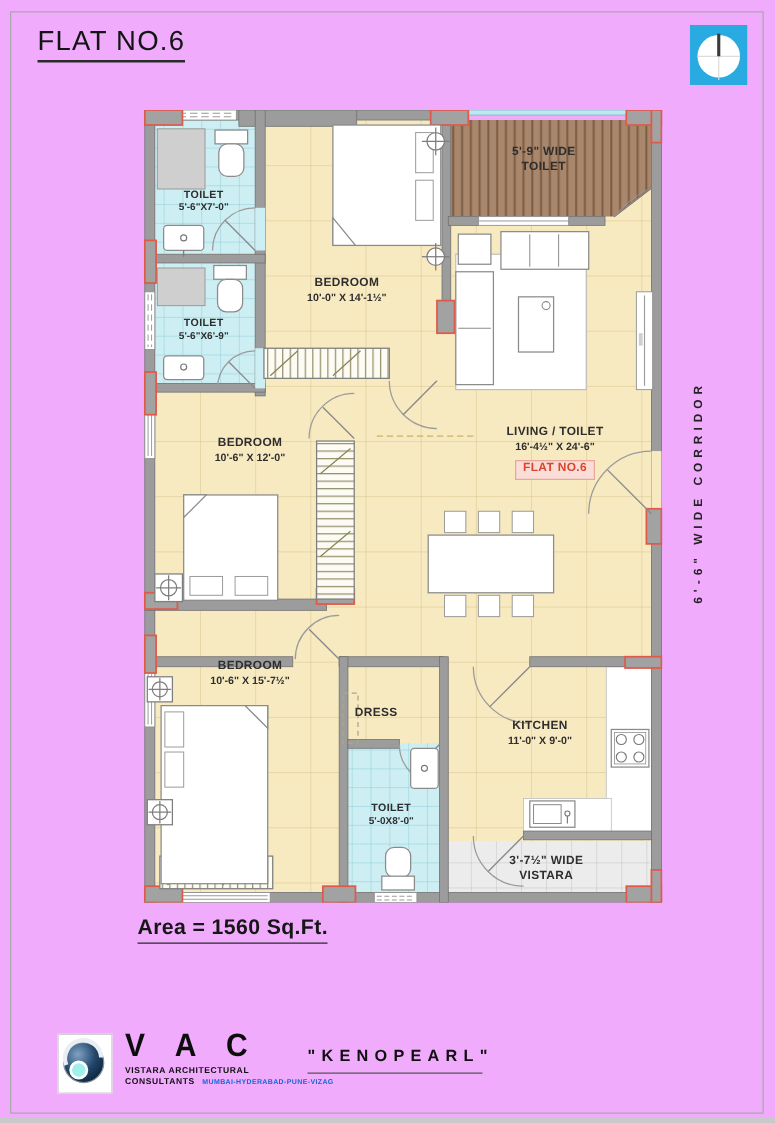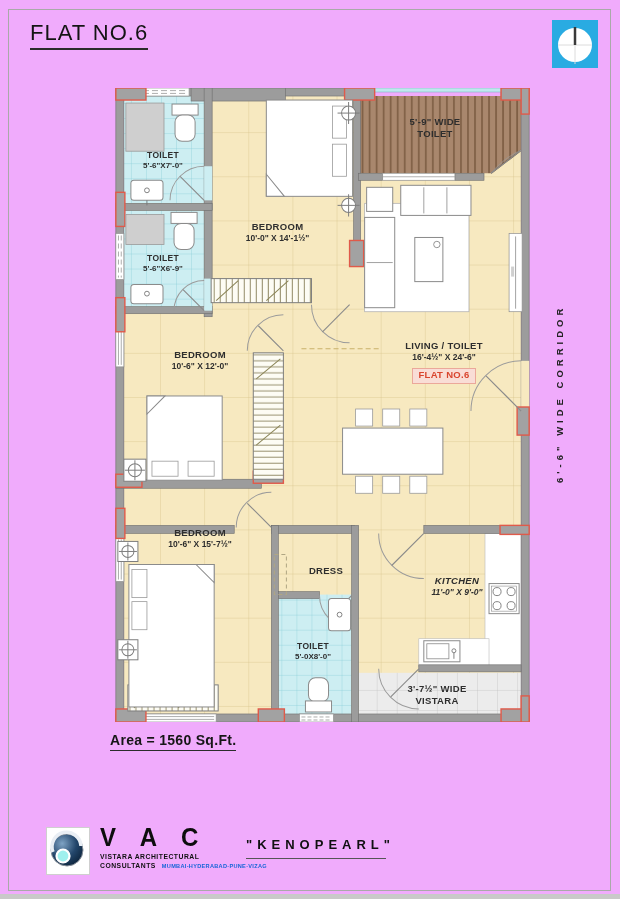--- a/index.html
+++ b/index.html
@@ -31,21 +31,21 @@
   .rlabel.small .rname{font-size:8.5px;}
   .rlabel.small .rdims{font-size:8px;}
   .flat-tag{display:inline-block;margin-top:3px;padding:0 5px 1px;font-size:9.5px;font-weight:700;
         color:#d9452e;background:#f9ddd6;border:1px solid #eba89a;letter-spacing:.3px;}
 
   .corridor{position:absolute;left:546px;top:258px;width:26px;height:272px;
         display:flex;align-items:center;justify-content:center;
         writing-mode:vertical-rl;transform:rotate(180deg);
         font-size:9.5px;font-weight:700;letter-spacing:4px;color:#222;white-space:nowrap;}
 
-  .area-note{position:absolute;left:110px;top:732px;font-size:14px;font-weight:700;color:#161616;
+  .area-note{position:absolute;left:110px;top:732px;font-size:17px;font-weight:700;color:#161616;
         letter-spacing:.3px;border-bottom:1.5px solid #2b2b2b;padding-bottom:2px;}
 
   .footer{position:absolute;left:16px;top:820px;width:620px;height:70px;}
   .logo-box{position:absolute;left:30px;top:7px;width:42px;height:46px;background:#fff;
         border:1px solid #cfcfcf;}
   .brand{position:absolute;left:84px;top:2px;font-size:24px;font-weight:700;letter-spacing:9px;
         color:#0d0d0d;transform:scaleY(1.08);transform-origin:top left;}
   .firm{position:absolute;left:84px;top:33px;color:#101010;}
   .firm-line1{font-size:6.8px;font-weight:700;letter-spacing:.5px;}
   .firm-line2-row{margin-top:2px;display:flex;align-items:baseline;gap:6px;}
@@ -375,28 +375,28 @@
     <span class="flat-tag">FLAT NO.6</span>
   </div>
   <div class="rlabel" style="left:135px;top:349px;width:130px;">
     <span class="rname">BEDROOM</span>
     <span class="rdims">10'-6" X 12'-0"</span>
   </div>
   <div class="rlabel" style="left:135px;top:527px;width:130px;">
     <span class="rname">BEDROOM</span>
     <span class="rdims">10'-6" X 15'-7½"</span>
   </div>
-  <div class="rlabel" style="left:296px;top:565px;width:60px;">
+  <div class="rlabel" style="left:271px;top:565px;width:60px;">
     <span class="rname">DRESS</span>
   </div>
   <div class="rlabel small" style="left:283px;top:641px;width:60px;">
     <span class="rname">TOILET</span>
     <span class="rdims">5'-0X8'-0"</span>
   </div>
-  <div class="rlabel" style="left:392px;top:575px;width:130px;font-style:italic;">
+  <div class="rlabel" style="left:367px;top:575px;width:130px;">
     <span class="rname">KITCHEN</span>
     <span class="rdims">11'-0" X 9'-0"</span>
   </div>
   <div class="rlabel" style="left:372px;top:683px;width:130px;">
     <span class="rname">3'-7½" WIDE</span>
     <span class="rname">VISTARA</span>
   </div>
 
   <div class="corridor">6'-6" WIDE CORRIDOR</div>
 

